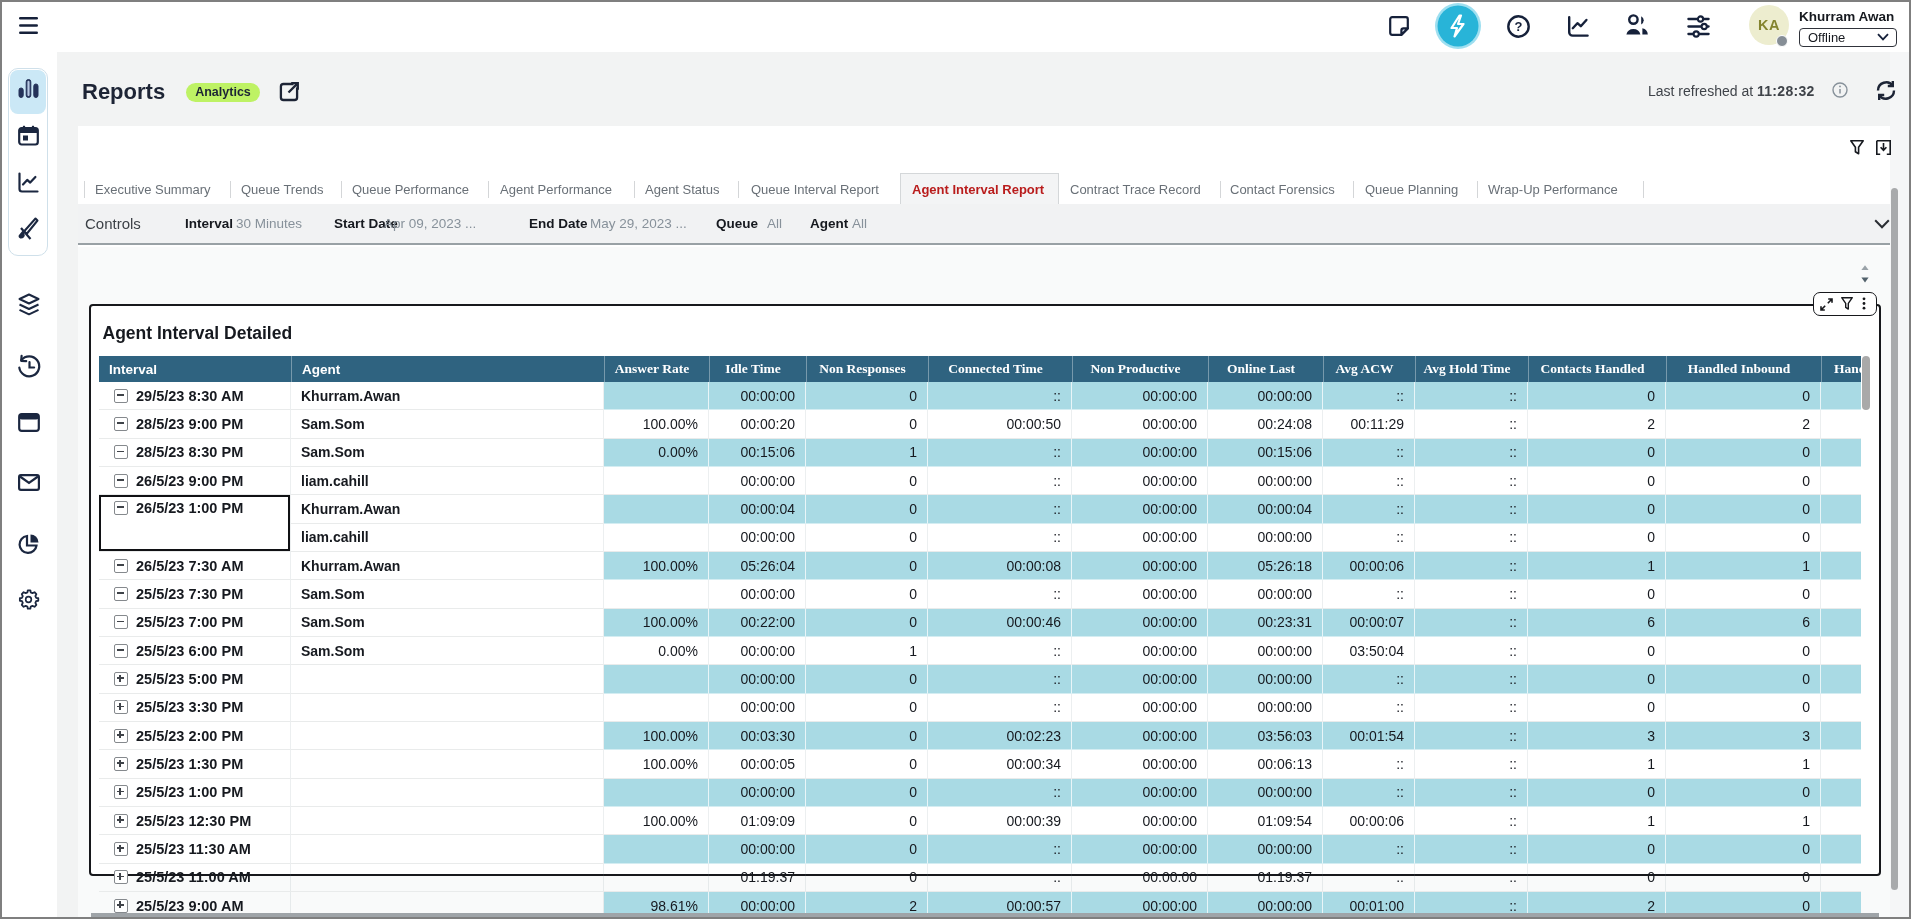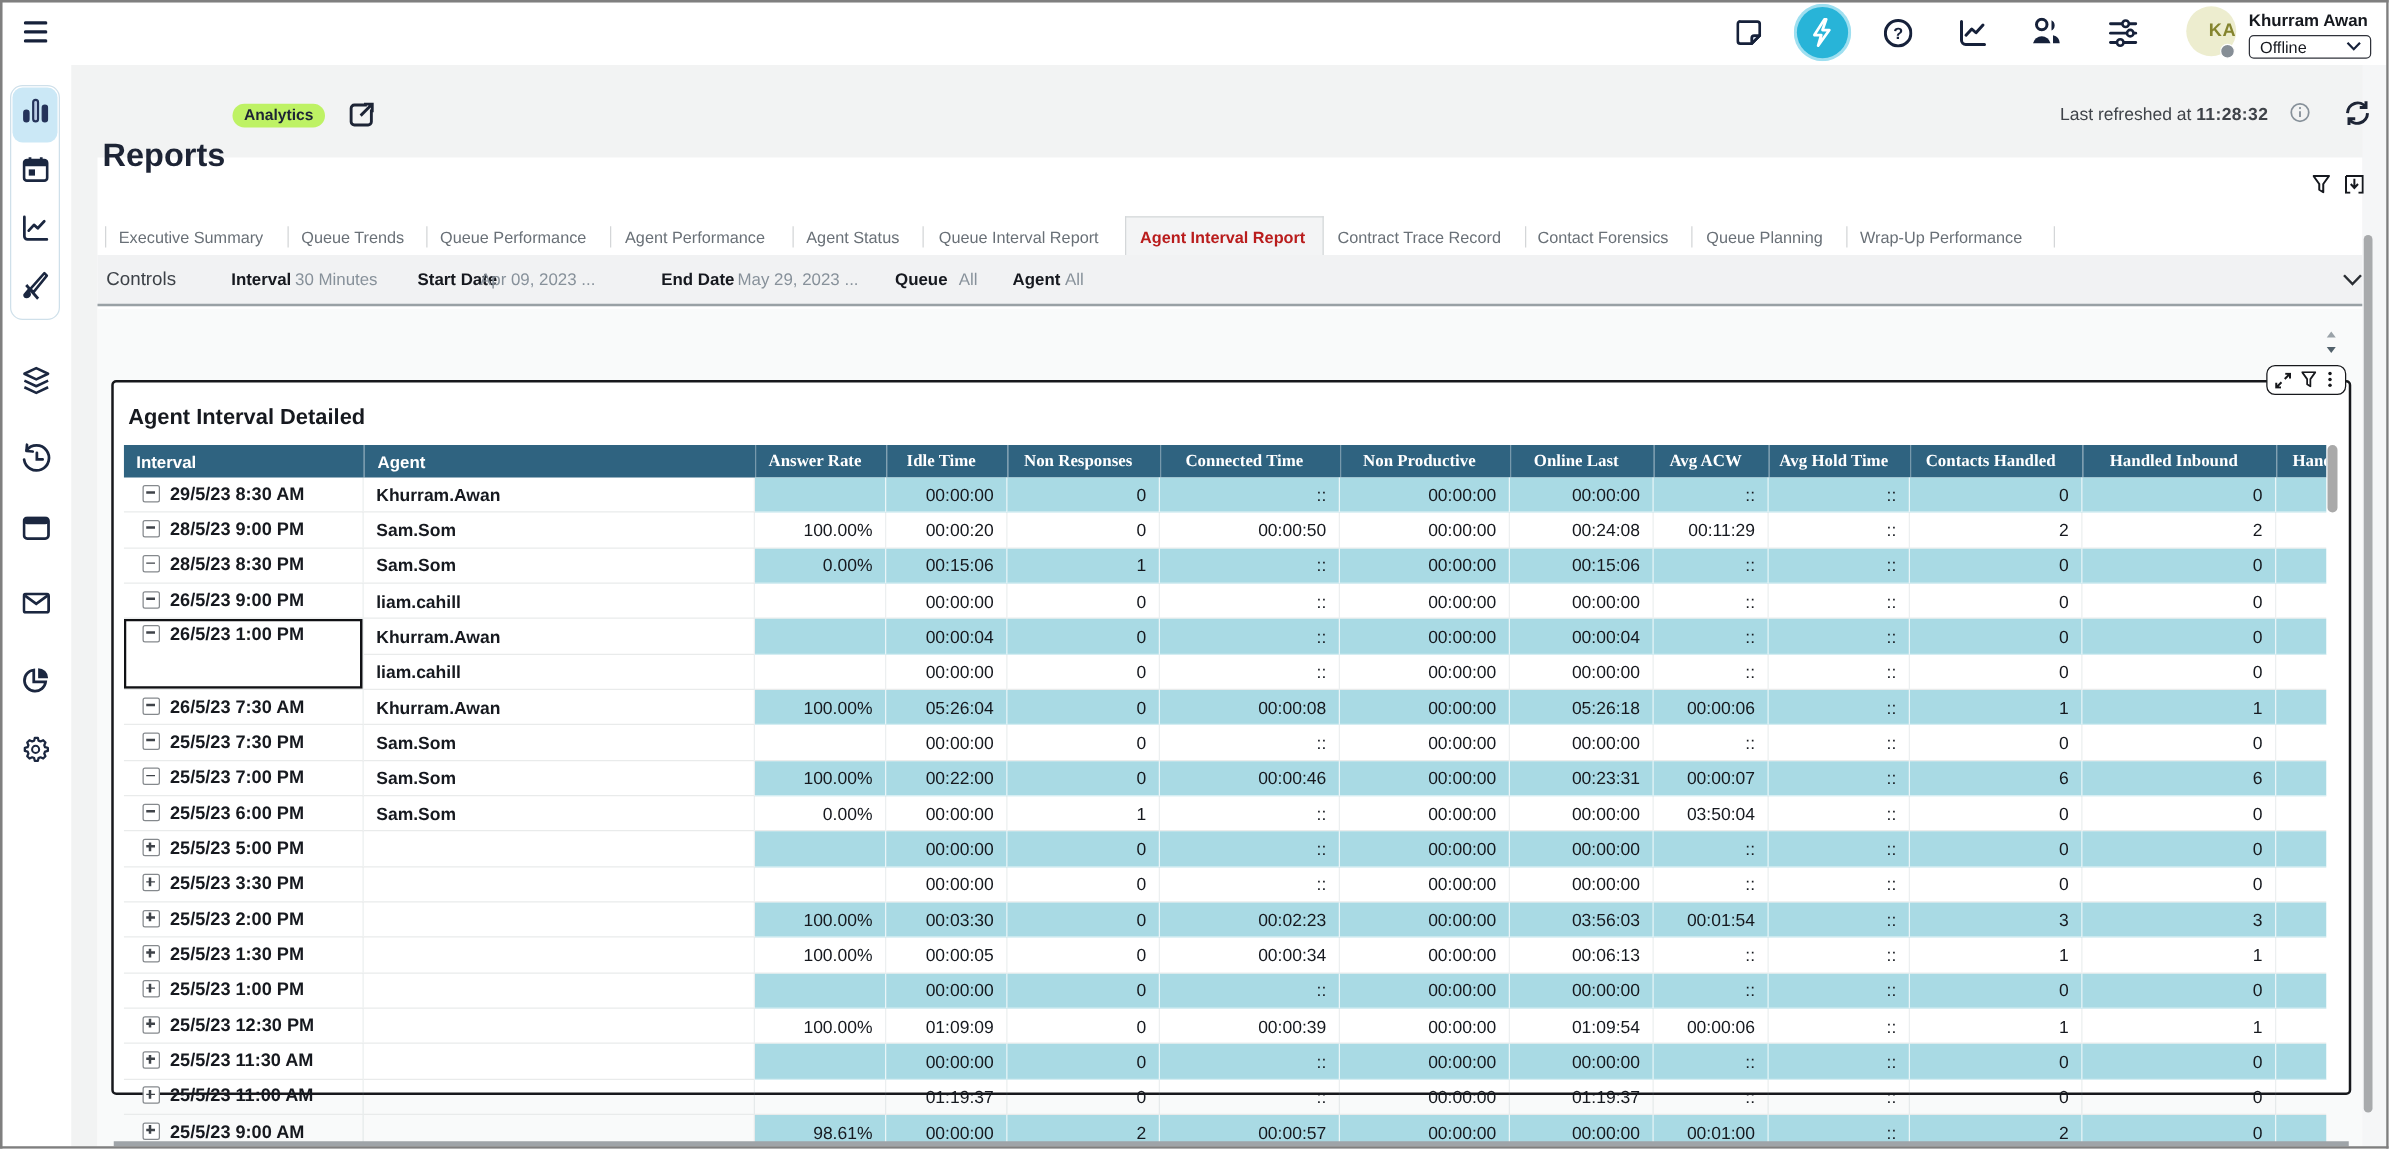--- a/index.html
+++ b/index.html
@@ -16,21 +16,21 @@
 
 #topbar { left:2px; top:2px; width:1907px; height:50px; background:#fff; }
 
 #sidebar { left:2px; top:52px; width:55px; height:865px; background:#fff; }
 #sideGroup { left:8px; top:68px; width:40px; height:188px; border:1px solid #cfe0ea; border-radius:10px; background:#fff; }
 #sideActive { left:10px; top:70px; width:36px; height:44px; background:#cbe8f6; border-radius:8px; }
 
 #gutter { left:1890px; top:52px; width:19px; height:865px; background:#f5f6f7; z-index:15; }
 #pageThumb { left:1890.5px; top:188px; width:7px; height:702px; background:#a8aaac; border-radius:4px; z-index:16; }
 
-#hReports { left:82px; top:79px; font-size:26px; font-weight:bold; color:#1d2435; letter-spacing:0;margin-top:30px; }
+#hReports { left:82px; top:79px; font-size:22px; font-weight:bold; color:#1d2435; letter-spacing:0; }
 #hBadge { left:186px; top:83px; width:74px; height:19px; background:#bef264; border-radius:10px; color:#1d2435; font-size:12.5px; font-weight:bold; text-align:center; line-height:19px; }
 #hRefresh { right:0; left:1648px; top:83px; font-size:14px; color:#3f4349; }
 
 #panel { left:78px; top:126px; width:1812px; height:791px; background:#fff; z-index:5; }
 #tabsRow { left:0; top:47px; width:1812px; height:31px; }
 .tab { position:absolute; top:9px; font-size:13px; color:#697077; white-space:nowrap; }
 .tabsep { position:absolute; top:8px; width:1px; height:17px; background:#d4d6d8; }
 #activeTab { position:absolute; left:822px; top:0; width:159px; height:31px; background:#f3f4f5; border:1px solid #d4d7d9; border-bottom:none; }
 #activeTabTxt { position:absolute; left:834px; top:9px; font-size:13px; font-weight:bold; color:#b91c1c; white-space:nowrap; }
 #controls { left:0; top:78px; width:1812px; height:40.5px; background:#f1f2f3; border-bottom:2px solid #99a1a5; font-size:13.5px; color:#16191f; }
@@ -484,21 +484,21 @@
       <line x1="1.4" y1="19" x2="21.6" y2="19"></line>
     </g>
     <g fill="#fff" stroke="#16213a" stroke-width="2.1">
       <circle cx="13.5" cy="4" r="2.6"></circle>
       <circle cx="17.2" cy="11.5" r="2.6"></circle>
       <circle cx="9.2" cy="19" r="2.6"></circle>
     </g>
   </svg>
 
 <div class="abs" style="left:1749px;top:5px;width:40px;height:40px;border-radius:50%;background:#ededcf;"></div>
-<div class="abs" style="left:1749px;top:5px;width:40px;height:40px;text-align:right;line-height:40px;font-size:14.5px;font-weight:bold;color:#84842e;letter-spacing:.5px;">KA</div>
+<div class="abs" style="left:1749px;top:5px;width:40px;height:40px;text-align:center;line-height:40px;font-size:14.5px;font-weight:bold;color:#84842e;letter-spacing:.5px;">KA</div>
 <div class="abs" style="left:1776px;top:35px;width:12px;height:12px;border-radius:50%;background:#868e96;border:1.5px solid #fff;"></div>
 <div class="abs" style="left:1799px;top:9px;font-size:13.5px;font-weight:bold;color:#16191f;">Khurram Awan</div>
 <div class="abs" style="left:1799px;top:27.5px;width:98px;height:19.5px;border:1px solid #30333b;border-radius:4px;background:#fff;font-size:13px;color:#16191f;line-height:18px;padding-left:8px;">Offline</div>
 <svg class="abs" style="left:1877px;top:33px" width="12" height="8" viewBox="0 0 12 8">
     <path d="M1 1.2 L6 6.4 L11 1.2" fill="none" stroke="#16213a" stroke-width="1.8"></path>
   </svg>
 
 <svg class="abs" style="left:279px;top:82px" width="21" height="20" viewBox="0 0 21 20">
     <path d="M14.5 2 h-10 a2.6 2.6 0 0 0 -2.6 2.6 v10.8 a2.6 2.6 0 0 0 2.6 2.6 h11 a2.6 2.6 0 0 0 2.6 -2.6 v-9.8" fill="none" stroke="#1d2435" stroke-width="2.3"></path>
     <path d="M9.5 10.5 L18.6 1.4 M12.2 1.2 h6.6 v6.6" fill="none" stroke="#1d2435" stroke-width="2.3"></path>

